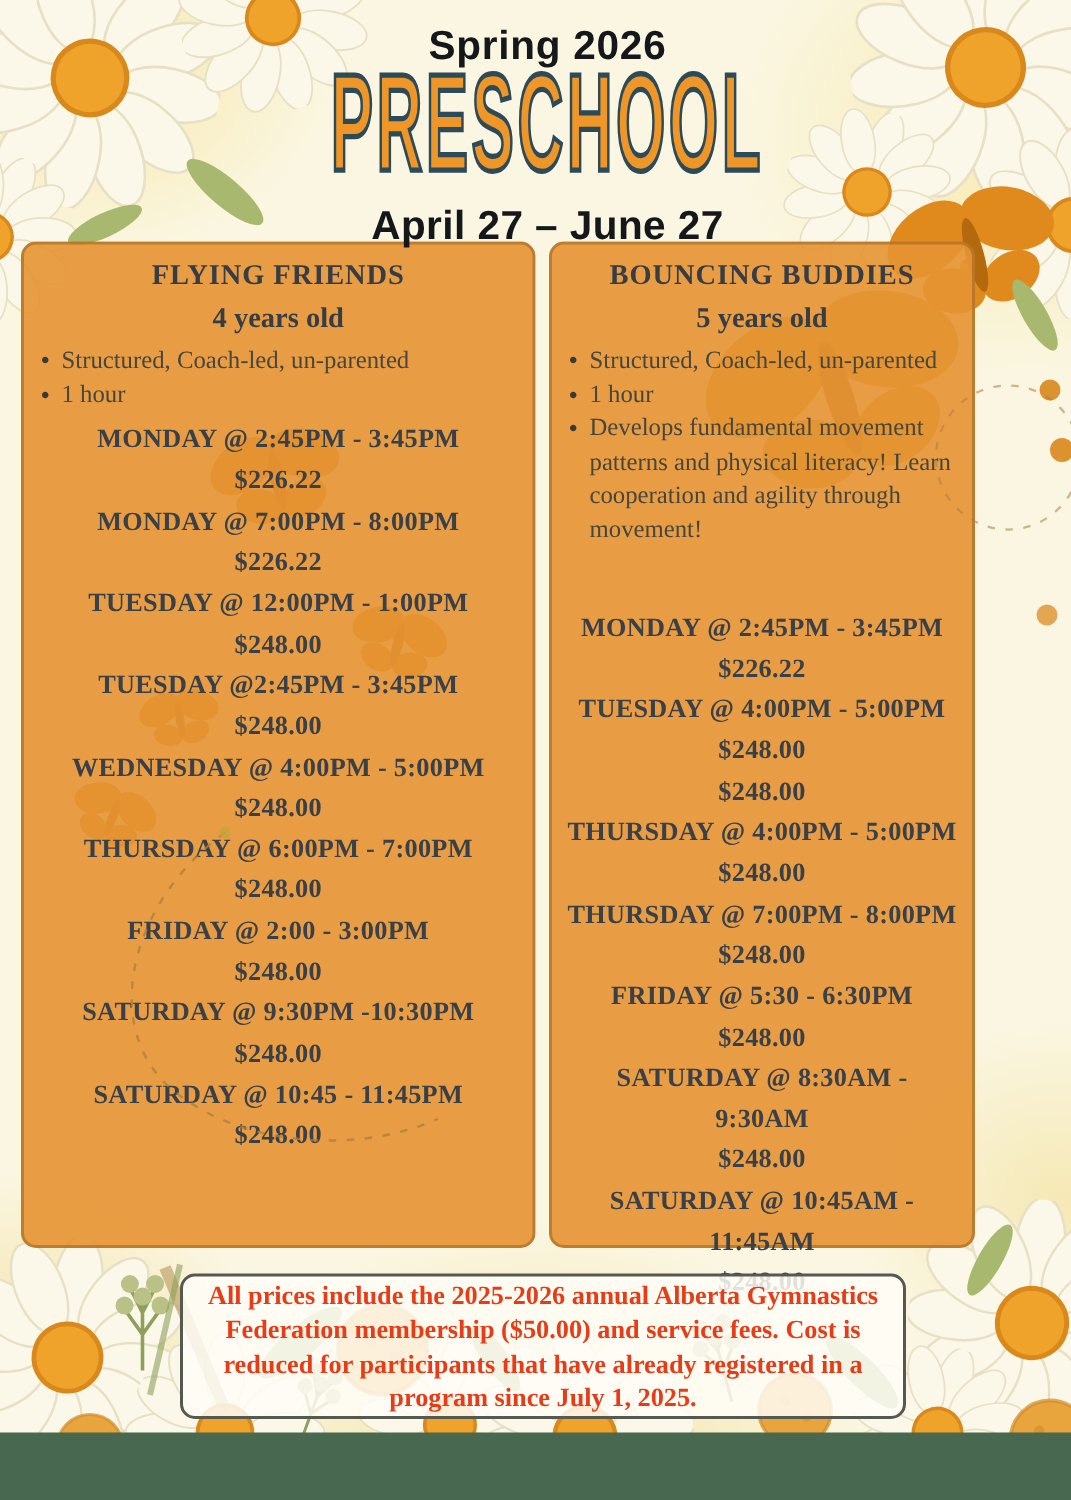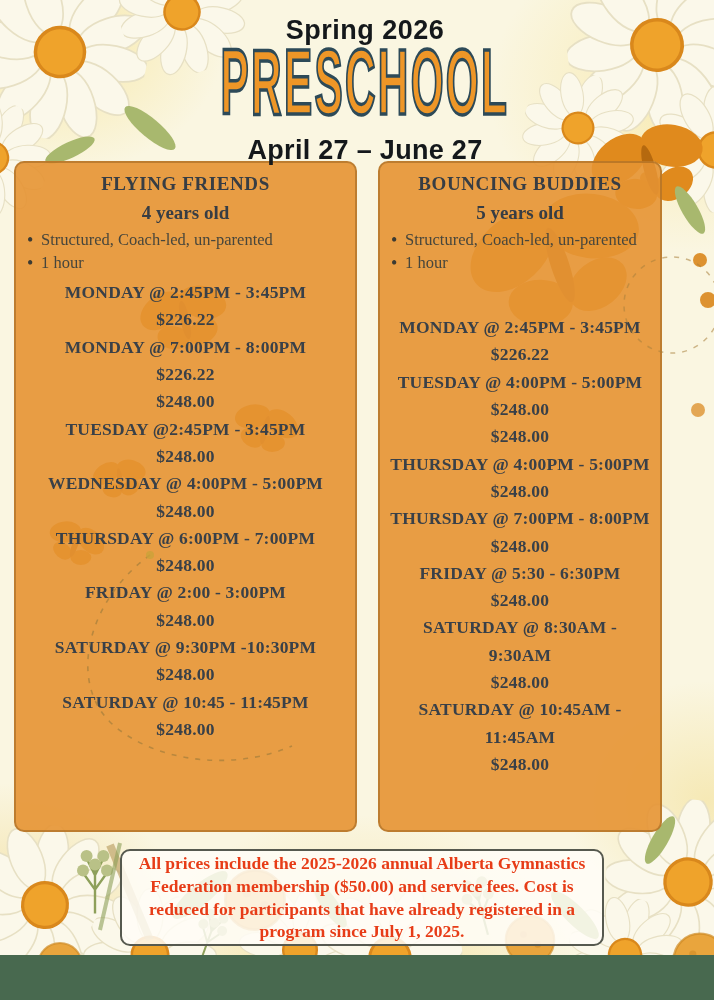--- a/index.html
+++ b/index.html
@@ -21,21 +21,21 @@
   .header{position:absolute;top:0;left:16px;right:0;text-align:center;z-index:3;
           font-family:"Liberation Sans",sans-serif;}
   .season{margin-top:15px;font-size:27px;font-weight:bold;color:#14181b;letter-spacing:.5px;}
   .title-row{height:74px;margin-top:-2px;white-space:nowrap;}
   .big-title{display:inline-block;font-size:92px;font-weight:bold;line-height:.84;
              color:#ee9627;-webkit-text-stroke:3.5px #2d4a58;letter-spacing:5px;
              transform:scaleX(.46);transform-origin:50% 40%;}
   .dates{font-size:27px;font-weight:bold;color:#14181b;margin-top:17px;letter-spacing:.3px;}
 
   
-  .panels{position:absolute;top:161px;left:14px;z-index:2;display:flex;gap:21px;}
+  .panels{position:absolute;top:161px;left:14px;z-index:2;display:flex;gap:9px;}
   .panel{height:671px;border-radius:10px;box-sizing:border-box;
          background:rgba(229,147,51,.90);
          border:2px solid rgba(148,93,27,.5);
          padding:7px 10px 0;color:#3a4046;position:relative;}
   .panel.left{width:343px;}
   .panel.right{width:284px;}
   .panel h2{font-size:19px;font-weight:bold;text-align:center;margin:3px 0 0;letter-spacing:.6px;color:#373d44;}
   .panel h3{font-size:19px;font-weight:bold;text-align:center;margin:7px 0 5px;color:#373d44;}
   .bullets{margin:2px 0 0;padding:0;list-style:none;font-size:16.5px;line-height:1.37;color:#47463c;}
   .bullets li{position:relative;padding-left:15px;}
@@ -179,20 +179,21 @@
       <div class="sessions">
         <div class="session">
           <div>MONDAY @ 2:45PM - 3:45PM</div>
           <div>$226.22</div>
         </div>
         <div class="session">
           <div>MONDAY @ 7:00PM - 8:00PM</div>
           <div>$226.22</div>
         </div>
         <div class="session">
+          <div>TUESDAY @ 12:00PM - 1:00PM</div>
           <div>$248.00</div>
         </div>
         <div class="session">
           <div>TUESDAY @2:45PM - 3:45PM</div>
           <div>$248.00</div>
         </div>
         <div class="session">
           <div>WEDNESDAY @ 4:00PM - 5:00PM</div>
           <div>$248.00</div>
         </div>
@@ -214,20 +215,21 @@
         </div>
       </div>
     </section>
 
     <section class="panel right">
       <h2>BOUNCING BUDDIES</h2>
       <h3>5 years old</h3>
       <ul class="bullets">
         <li>Structured, Coach-led, un-parented</li>
         <li>1 hour</li>
+        <li>Develops fundamental movement patterns and physical literacy! Learn cooperation and agility through movement!</li>
       </ul>
       <div class="sessions">
         <div class="session">
           <div>MONDAY @ 2:45PM - 3:45PM</div>
           <div>$226.22</div>
         </div>
         <div class="session">
           <div>TUESDAY @ 4:00PM - 5:00PM</div>
           <div>$248.00</div>
         </div>

